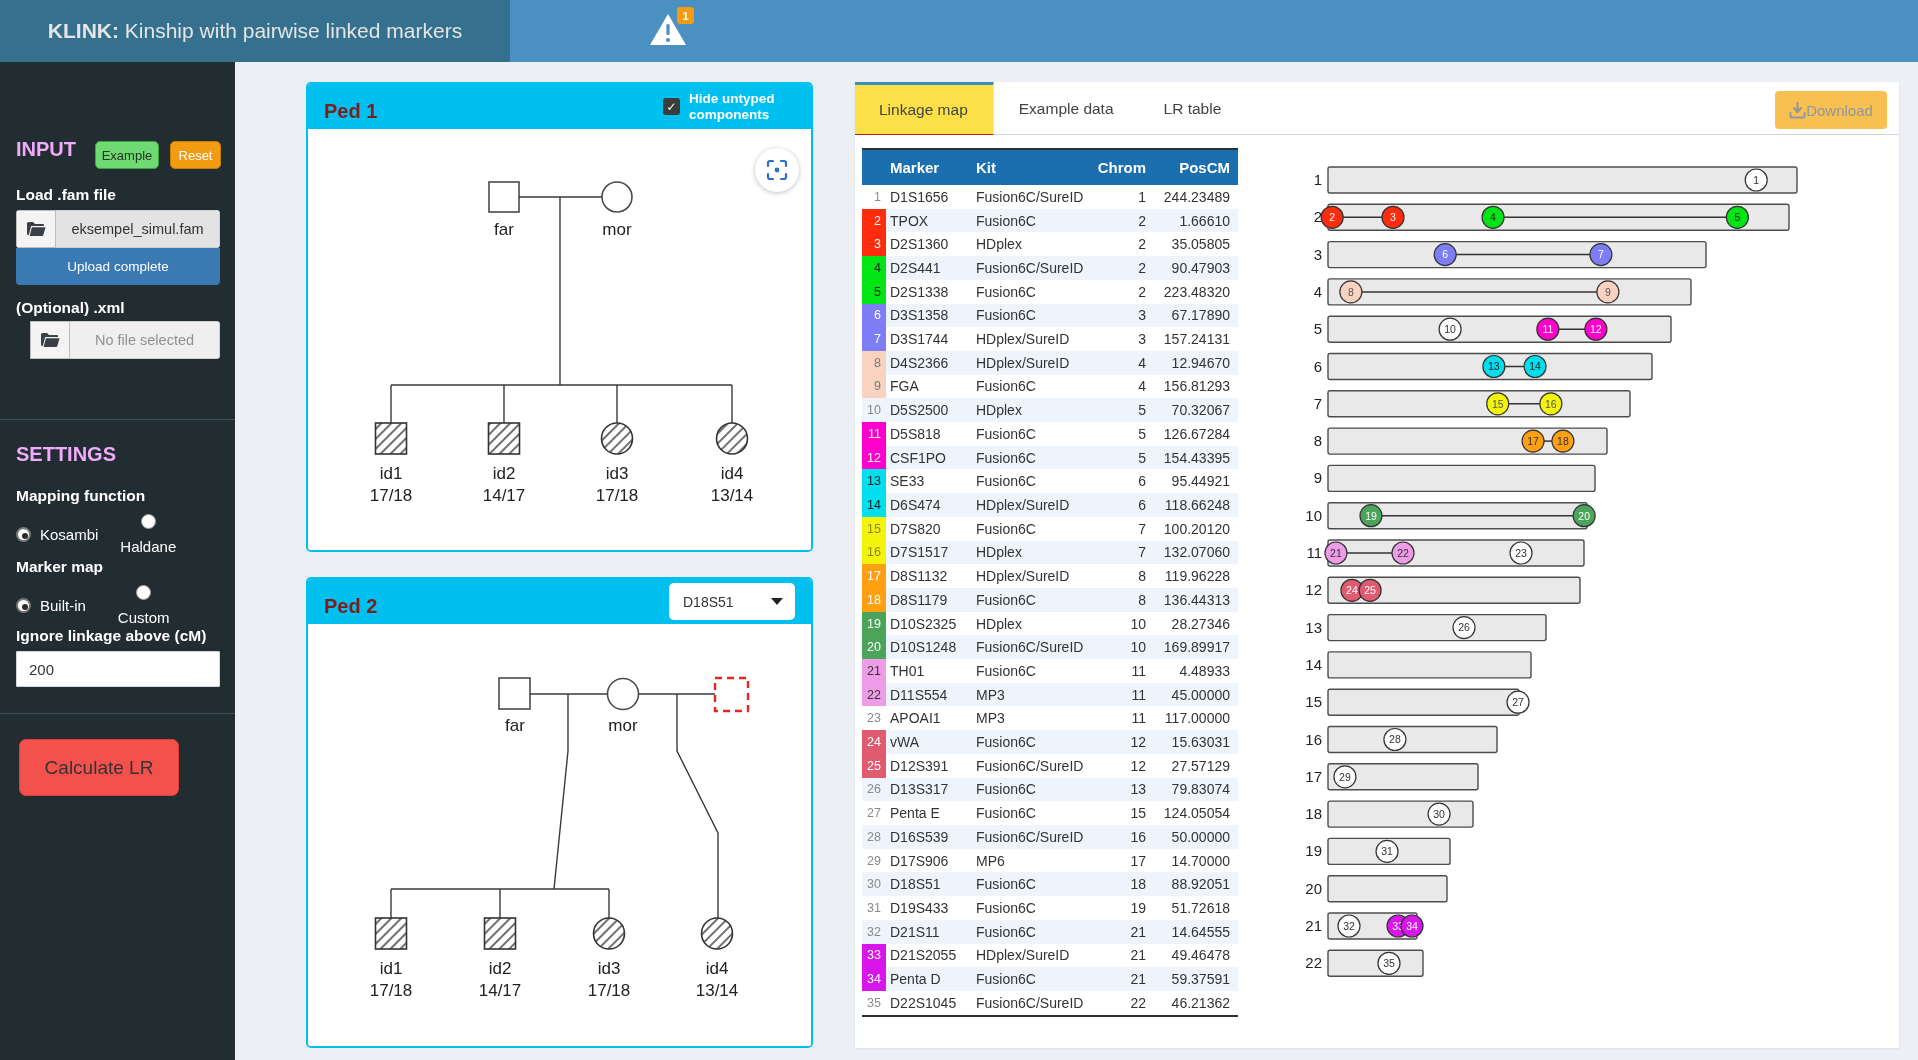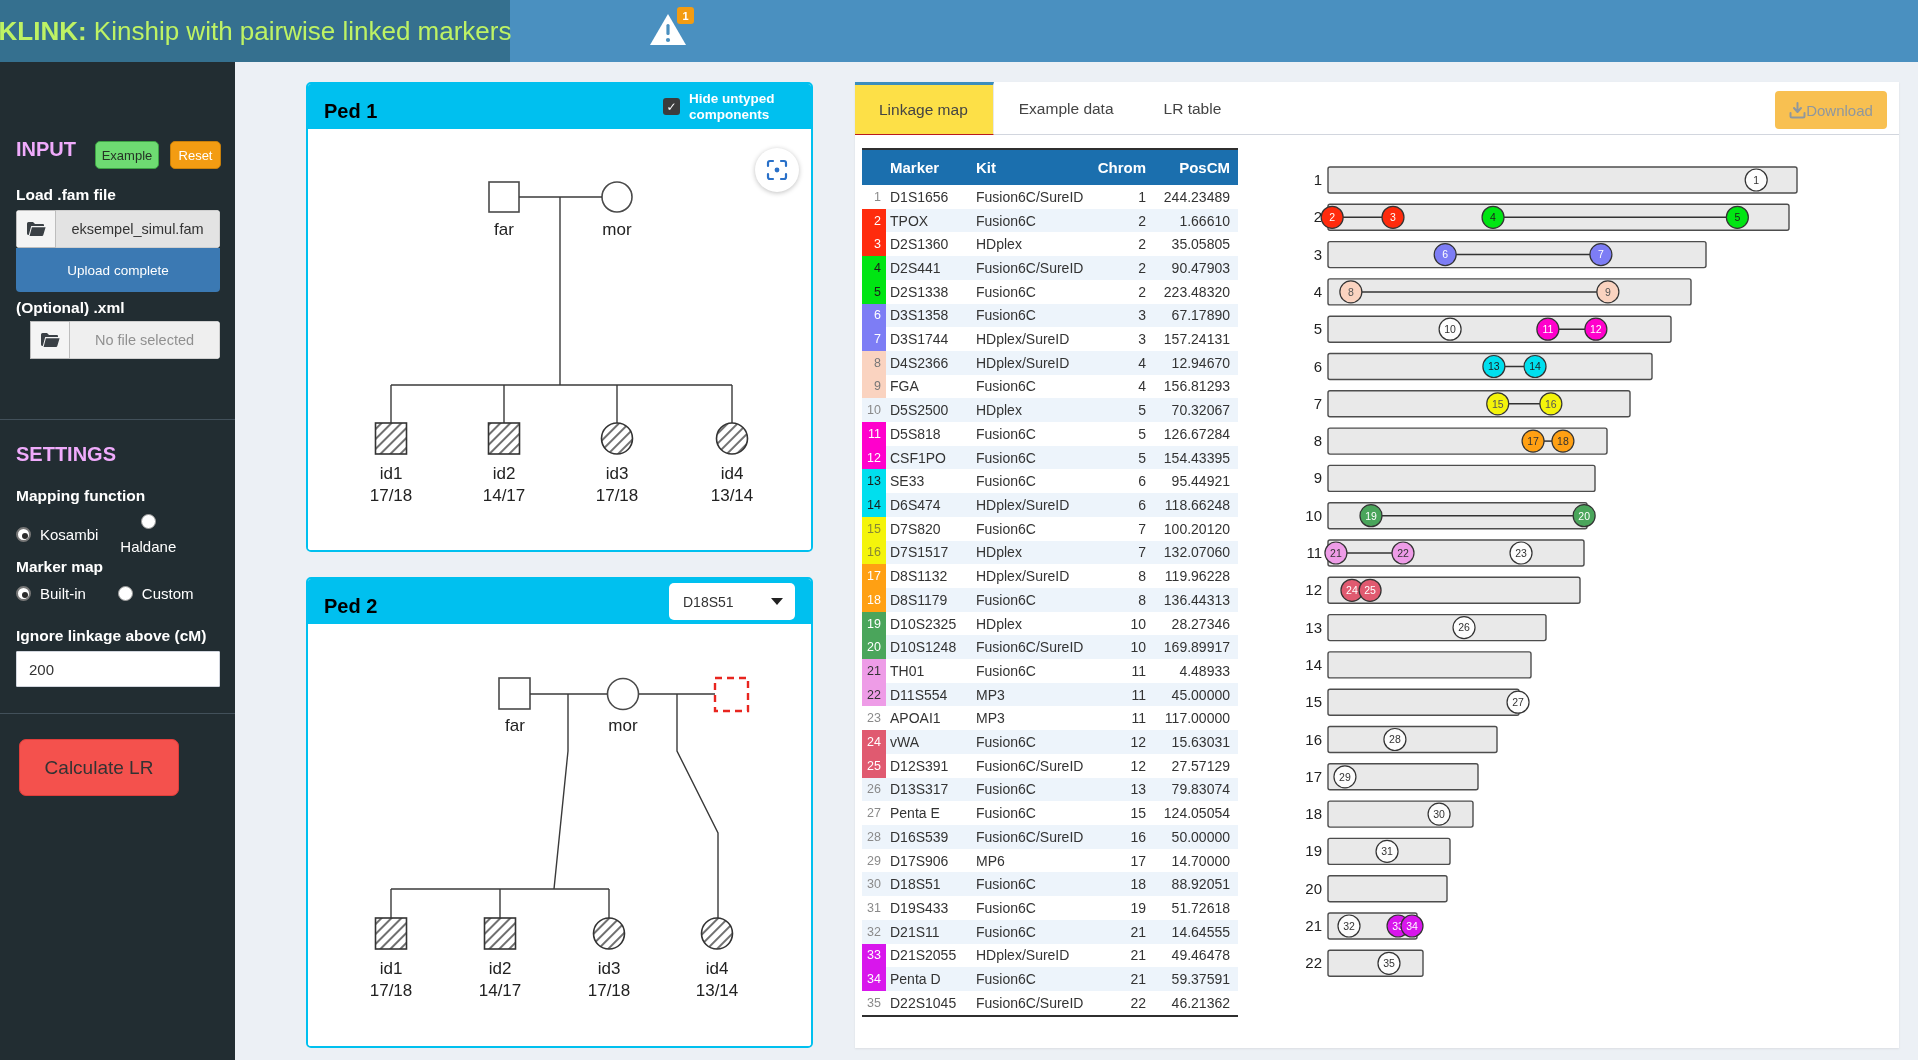--- a/index.html
+++ b/index.html
@@ -1,53 +1,53 @@
 <!DOCTYPE html>
 <html><head>
 <meta charset="utf-8">
 <style>
   * { margin:0; padding:0; box-sizing:border-box; }
   html,body { width:1918px; height:1060px; overflow:hidden; }
   body { font-family:"Liberation Sans","DejaVu Sans",sans-serif; background:#ecf0f5; position:relative; }
 
   
   .topbar { position:absolute; left:0; top:0; width:1918px; height:62px; background:#4a90c0; display:flex; }
-  .logo { width:510px; height:62px; background:#35708f; display:flex; align-items:center; justify-content:center; color:#bef264; font-size:26px; white-space:pre; }
+  .logo { width:510px; height:62px; background:#35708f; display:flex; align-items:center; justify-content:center; color:#e5e5e5; font-size:21px; white-space:pre; }
   .logo b { font-weight:bold; }
   .nav-rest { flex:1; display:flex; align-items:center; }
   .warn-wrap { margin-left:138px; position:relative; width:40px; height:40px; }
   .warn-badge { position:absolute; right:-6px; top:-4px; min-width:17px; height:17px; background:#f39c12; color:#fff; font-size:11px; font-weight:bold; border-radius:3px; display:flex; align-items:center; justify-content:center; padding:0 4px; z-index:2; }
 
   
   .sidebar { position:absolute; left:0; top:62px; width:235px; height:998px; background:#222d32; color:#fff; }
   .sb-abs { position:absolute; }
   .sb-h1 { font-size:20px; font-weight:bold; color:#f0abfc; }
   .sb-lbl { font-size:15.5px; font-weight:bold; color:#fff; }
   .btn-example { position:absolute; left:95px; top:79px; width:64px; height:28px; background:#6edb72; border:1px solid #3da344; border-radius:5px; color:#253325; font-size:13px; cursor:pointer; }
   .btn-reset { position:absolute; left:170px; top:79px; width:51px; height:28px; background:#f39c12; border:1px solid #c87f0a; border-radius:5px; color:#fff; font-size:13px; cursor:pointer; }
   .filegroup { position:absolute; left:16px; width:204px; height:38px; display:flex; border-radius:4px; overflow:hidden; }
   .folder-btn { width:40px; background:#f4f4f4; border:1px solid #bdbdbd; display:flex; align-items:center; justify-content:center; cursor:pointer; }
   .fname { flex:1; display:flex; align-items:center; justify-content:center; font-size:14.5px; border:1px solid #cfcfcf; border-left:none; }
   .fname.filled { background:#e3e3e3; color:#333; }
   .fname.empty { background:#efefef; color:#909090; }
-  .progressbar { position:absolute; left:16px; width:204px; height:44px; background:#3b79b3; color:#fff; font-size:13.5px; display:flex; align-items:center; justify-content:center; border-radius:0 0 4px 4px; }
+  .progressbar { position:absolute; left:16px; width:204px; height:37px; background:#3b79b3; color:#fff; font-size:13.5px; display:flex; align-items:center; justify-content:center; border-radius:0 0 4px 4px; }
   .sb-divider { position:absolute; left:0; width:235px; border-top:1px solid #42505a; }
   .radio-row { position:absolute; display:flex; align-items:center; gap:10px; }
   .radio-item { display:flex; align-items:center; gap:9px; cursor:pointer; }
   .radio-dot { width:15px; height:15px; border-radius:50%; background:#fff; border:1px solid #9a9a9a; position:relative; }
   .radio-dot.checked::after { content:""; position:absolute; left:3.5px; top:3.5px; width:6px; height:6px; border-radius:50%; background:#2b2b2b; }
   .radio-dot.checked { border:2px solid #777; }
   .radio-lab { font-size:15px; color:#fff; }
   .cm-input { position:absolute; left:16px; width:204px; height:36px; background:#fff; border:1px solid #d2d6de; border-radius:1px; font-size:15px; color:#333; padding-left:12px; font-family:inherit; }
   .btn-calc { position:absolute; left:19px; top:677px; width:160px; height:57px; background:#f4514d; border:1px solid #e03d3a; border-radius:7px; color:#333333; font-size:19px; cursor:pointer; font-family:inherit; }
 
   
   .pedcard { position:absolute; left:306px; width:507px; background:#fff; border:2px solid #00c0ef; border-radius:5px; overflow:hidden; }
   .pedhead { height:45px; background:#00c0ef; display:flex; align-items:center; padding:0 16px; }
-  .pedtitle { color:#000000; font-size:20px; font-weight:bold; flex:1;margin-top:10px; }
+  .pedtitle { color:#7f1d1d; font-size:20px; font-weight:bold; flex:1;margin-top:10px; }
   .hideuntyped { display:flex; align-items:center; gap:9px; }
   .cbx { width:17px; height:17px; background:#3c3c3c; border-radius:3px; color:#fff; font-size:12px; display:flex; align-items:center; justify-content:center; cursor:pointer; }
   .cbx-label { color:#fff; font-size:13.5px; font-weight:bold; width:106px; line-height:1.15; }
   .pedbody { position:relative; width:503px; height:423px; background:#fff; }
   .focus-btn { position:absolute; right:12px; top:19px; width:44px; height:44px; border-radius:50%; background:#fff; box-shadow:0 1px 5px rgba(0,0,0,0.25); display:flex; align-items:center; justify-content:center; cursor:pointer; border:none; }
   .mkselect { width:126px; height:37px; background:#fff; border-radius:5px; display:flex; align-items:center; padding:0 12px 0 14px; cursor:pointer; }
   .mkselect .val { flex:1; font-size:14px; color:#333; }
   .caret-down { width:0; height:0; border-left:6px solid transparent; border-right:6px solid transparent; border-top:7px solid #222; }
 
   
@@ -126,21 +126,21 @@
       <span class="radio-dot"></span>
       <span class="radio-lab">Haldane</span>
     </div>
   </div>
   <div class="sb-abs sb-lbl" style="left:16px; top:496px;">Marker map</div>
   <div class="radio-row" style="left:16px; top:523px;">
     <div class="radio-item">
       <span class="radio-dot checked"></span>
       <span class="radio-lab">Built-in</span>
     </div>
-    <div class="radio-item" style="margin-left:22px;">
+    <div class="radio-item" style="margin-left:22px;flex-direction:column;">
       <span class="radio-dot"></span>
       <span class="radio-lab">Custom</span>
     </div>
   </div>
   <div class="sb-abs sb-lbl" style="left:16px; top:565px;">Ignore linkage above (cM)</div>
   <input class="cm-input" style="top: 589px;" value="200">
   <div class="sb-divider" style="top:651px;"></div>
   <button class="btn-calc">Calculate LR</button>
 </div>
 

